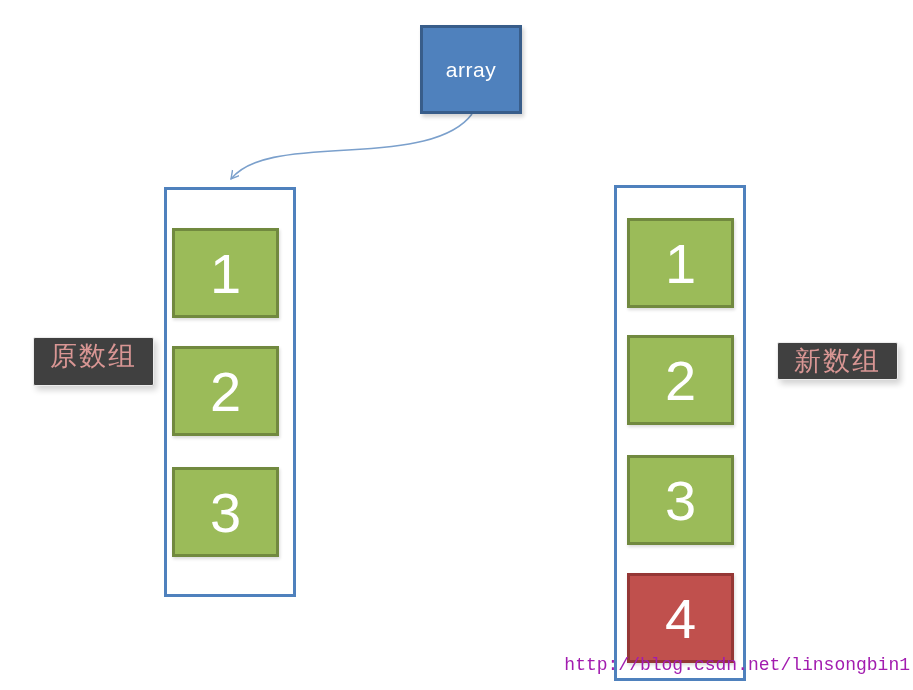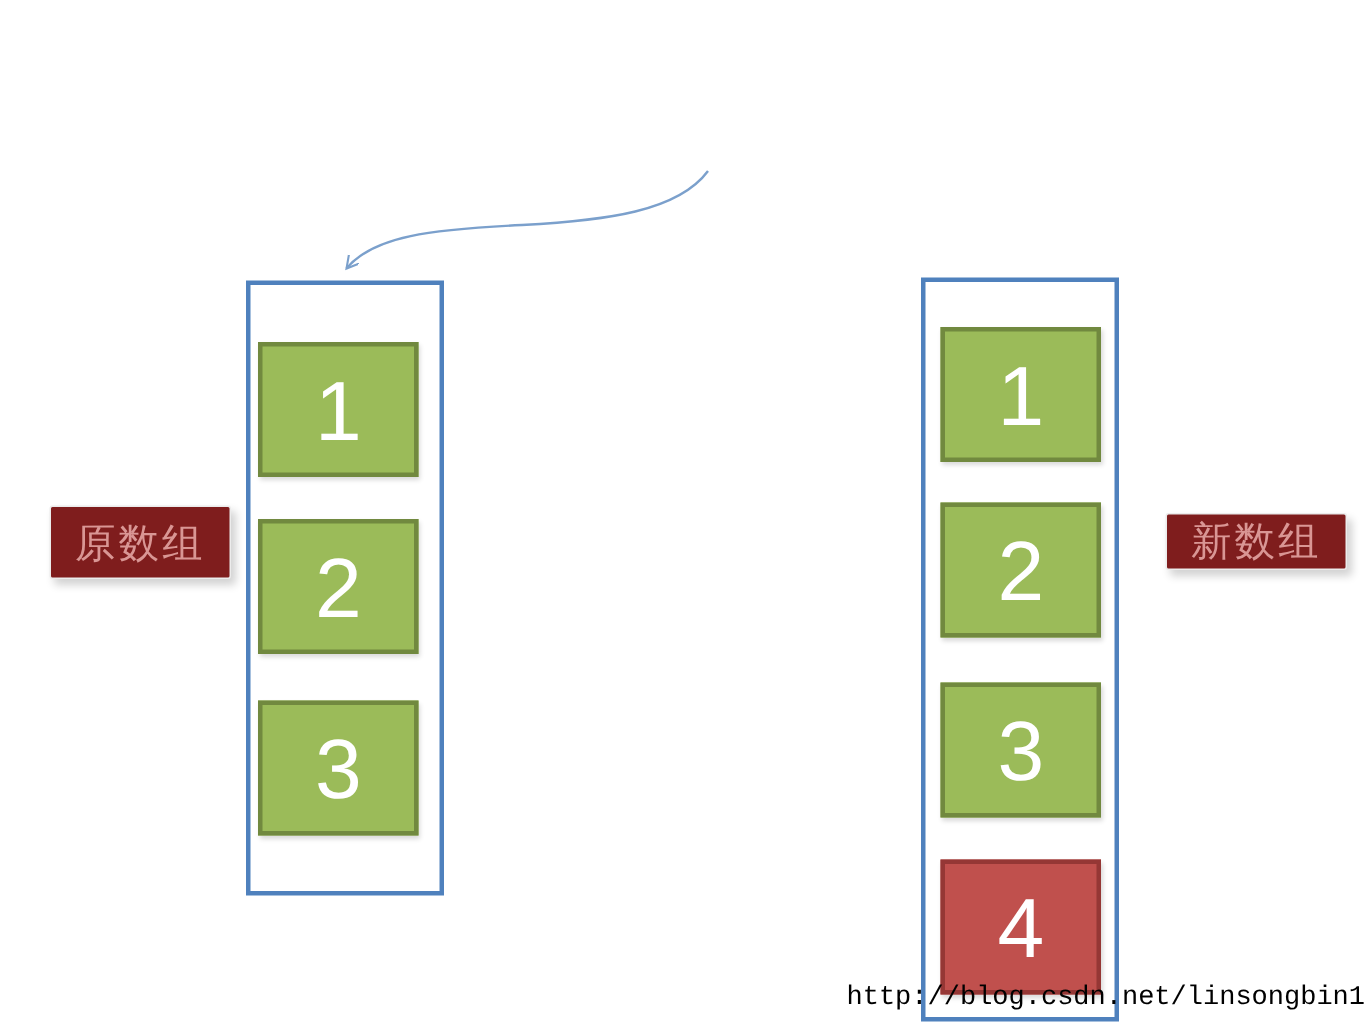--- a/index.html
+++ b/index.html
@@ -81,26 +81,26 @@
   .left .cell.c2 { top: 156px; }
   .left .cell.c3 { top: 277px; }
   .right .cell { left: 10px; }
   .right .cell.c1 { top: 30px; }
   .right .cell.c2 { top: 147px; }
   .right .cell.c3 { top: 267px; }
   .right .cell.c4 { top: 385px; }
   .side-label {
     position: absolute;
     box-sizing: border-box;
-    background: #7f1d1d;
+    background: #404040;
     border: 1px solid #ececec;
     border-radius: 2px;
     box-shadow: 3px 4px 6px rgba(0,0,0,0.18);
     display: flex;
-    align-items: center;
+    align-items: flex-start;
     justify-content: center;
     color: #d99694;
     font-family: "DejaVu Serif", serif;
     font-size: 27px;
     letter-spacing: 2px;
   }
   .side-label.left-label {
     left: 33px;
     top: 337px;
     width: 121px;
@@ -109,21 +109,21 @@
   .side-label.right-label {
     left: 777px;
     top: 342px;
     width: 121px;
     height: 38px;
   }
   .watermark {
     position: absolute;
     right: 3px;
     top: 655px;
-    color: #000000;
+    color: #a21caf;
     font-family: "Liberation Mono", monospace;
     font-size: 18px;
     letter-spacing: 0px;
     white-space: nowrap;
     z-index: 10;
   }
 </style>
 </head>
 <body>
 
@@ -131,20 +131,23 @@
 
   <svg class="arrow-layer" viewBox="0 0 913 690">
     <defs>
       <marker id="arrowhead" markerWidth="12" markerHeight="12" refX="8" refY="4.5" orient="auto" markerUnits="userSpaceOnUse">
         <path d="M0,0 L8,4.5 L0,9" fill="none" stroke="#7ba0cc" stroke-width="1.4"></path>
       </marker>
     </defs>
     <path d="M 472 114 C 452 141, 404 147, 348 150 C 288 153, 249 157, 231 179" fill="none" stroke="#7ba0cc" stroke-width="1.6" marker-end="url(#arrowhead)"></path>
   </svg>
 
+  <div class="pointer-box">
+    <span>array</span>
+  </div>
 
   <div class="array-container left">
     <div class="cell c1">
       <span>1</span>
     </div>
     <div class="cell c2">
       <span>2</span>
     </div>
     <div class="cell c3">
       <span>3</span>

